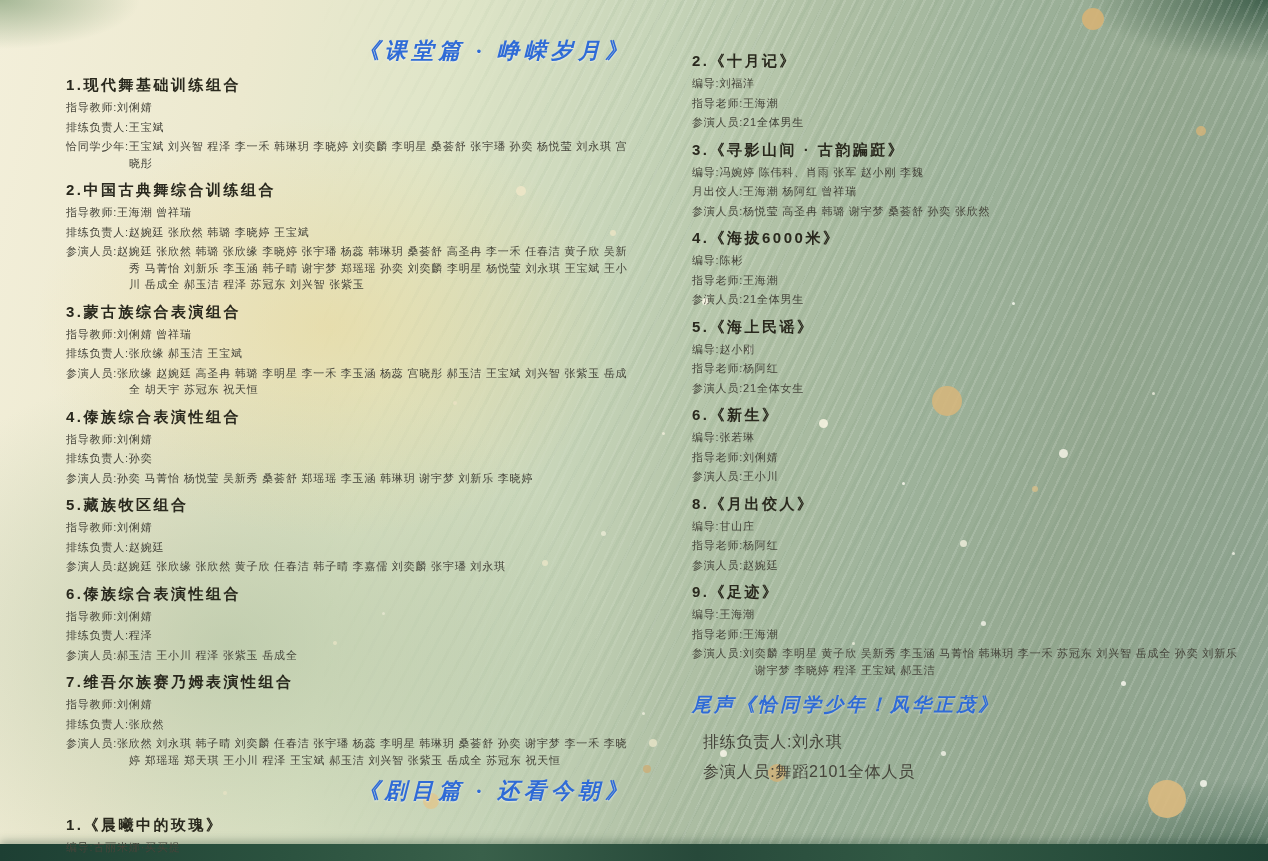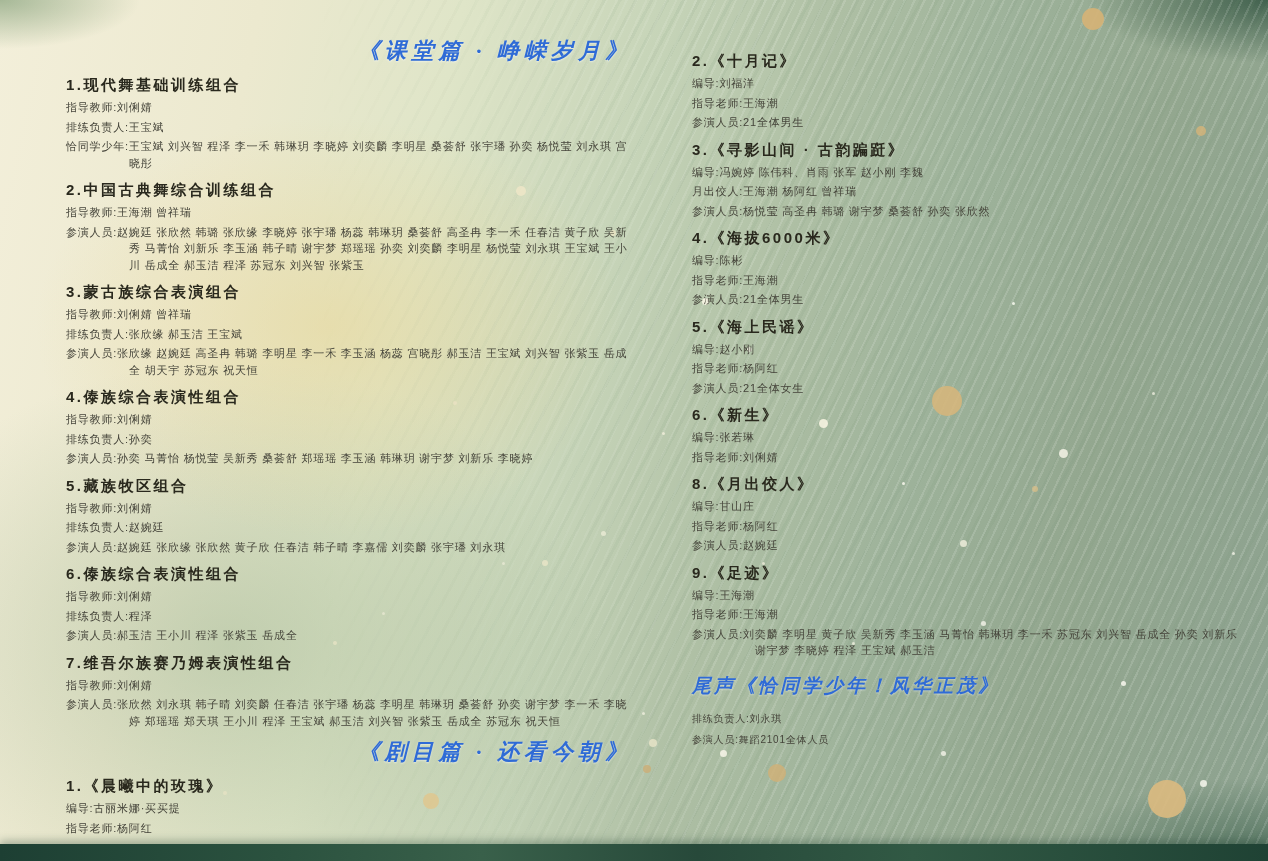--- a/index.html
+++ b/index.html
@@ -93,21 +93,21 @@
   }
   .item{margin:0 0 8px 0;}
   .item-title{
     margin:10px 0 4px 0;font-size:15px;font-weight:bold;color:#29281d;
     letter-spacing:2.5px;
   }
   .line{
     margin:3px 0;font-size:11px;line-height:1.5;color:#45443a;letter-spacing:.8px;
   }
   .line.hang{padding-left:63px;text-indent:-63px;}
-  .finale-lines .line{font-size:10px;margin:6px 0;}
+  .finale-lines .line{font-size:16px;margin:6px 11px;}
 </style>
 </head>
 <body>
 
 <div class="streaks"></div>
 <div class="streaks2"></div>
 <div class="speck speck-gold-lg"></div>
 <div class="speck speck-white"></div>
 <div class="speck speck-cream"></div>
 <div class="bottom-band"></div>
@@ -117,20 +117,21 @@
   <div id="left-items1">
       <div class="item">
         <h3 class="item-title">1.现代舞基础训练组合</h3>
         <p class="line">指导教师:刘俐婧</p>
         <p class="line">排练负责人:王宝斌</p>
         <p class="line hang">恰同学少年:王宝斌 刘兴智 程泽 李一禾 韩琳玥 李晓婷 刘奕麟 李明星 桑荟舒 张宇璠 孙奕 杨悦莹 刘永琪 宫晓彤</p>
       </div>
       <div class="item">
         <h3 class="item-title">2.中国古典舞综合训练组合</h3>
         <p class="line">指导教师:王海潮 曾祥瑞</p>
+        <p class="line">排练负责人:赵婉廷 张欣然 韩璐 李晓婷 王宝斌</p>
         <p class="line hang">参演人员:赵婉廷 张欣然 韩璐 张欣缘 李晓婷 张宇璠 杨蕊 韩琳玥 桑荟舒 高圣冉 李一禾 任春洁 黄子欣 吴新秀 马菁怡 刘新乐 李玉涵 韩子晴 谢宇梦 郑瑶瑶 孙奕 刘奕麟 李明星 杨悦莹 刘永琪 王宝斌 王小川 岳成全 郝玉洁 程泽 苏冠东 刘兴智 张紫玉</p>
       </div>
       <div class="item">
         <h3 class="item-title">3.蒙古族综合表演组合</h3>
         <p class="line">指导教师:刘俐婧 曾祥瑞</p>
         <p class="line">排练负责人:张欣缘 郝玉洁 王宝斌</p>
         <p class="line hang">参演人员:张欣缘 赵婉廷 高圣冉 韩璐 李明星 李一禾 李玉涵 杨蕊 宫晓彤 郝玉洁 王宝斌 刘兴智 张紫玉 岳成全 胡天宇 苏冠东 祝天恒</p>
       </div>
       <div class="item">
         <h3 class="item-title">4.傣族综合表演性组合</h3>
@@ -146,20 +147,21 @@
       </div>
       <div class="item">
         <h3 class="item-title">6.傣族综合表演性组合</h3>
         <p class="line">指导教师:刘俐婧</p>
         <p class="line">排练负责人:程泽</p>
         <p class="line hang">参演人员:郝玉洁 王小川 程泽 张紫玉 岳成全</p>
       </div>
       <div class="item">
         <h3 class="item-title">7.维吾尔族赛乃姆表演性组合</h3>
         <p class="line">指导教师:刘俐婧</p>
+        <p class="line">排练负责人:张欣然</p>
         <p class="line hang">参演人员:张欣然 刘永琪 韩子晴 刘奕麟 任春洁 张宇璠 杨蕊 李明星 韩琳玥 桑荟舒 孙奕 谢宇梦 李一禾 李晓婷 郑瑶瑶 郑天琪 王小川 程泽 王宝斌 郝玉洁 刘兴智 张紫玉 岳成全 苏冠东 祝天恒</p>
       </div>
     </div>
   <h2 class="section-title second">《剧目篇 · 还看今朝》</h2>
   <div id="left-items2">
       <div class="item">
         <h3 class="item-title">1.《晨曦中的玫瑰》</h3>
         <p class="line">编导:古丽米娜·买买提</p>
         <p class="line">指导老师:杨阿红</p>
       </div>
@@ -189,20 +191,21 @@
       <div class="item">
         <h3 class="item-title">5.《海上民谣》</h3>
         <p class="line">编导:赵小刚</p>
         <p class="line">指导老师:杨阿红</p>
         <p class="line hang">参演人员:21全体女生</p>
       </div>
       <div class="item">
         <h3 class="item-title">6.《新生》</h3>
         <p class="line">编导:张若琳</p>
         <p class="line">指导老师:刘俐婧</p>
+        <p class="line hang">参演人员:王小川</p>
       </div>
       <div class="item">
         <h3 class="item-title">8.《月出佼人》</h3>
         <p class="line">编导:甘山庄</p>
         <p class="line">指导老师:杨阿红</p>
         <p class="line hang">参演人员:赵婉廷</p>
       </div>
       <div class="item">
         <h3 class="item-title">9.《足迹》</h3>
         <p class="line">编导:王海潮</p>

